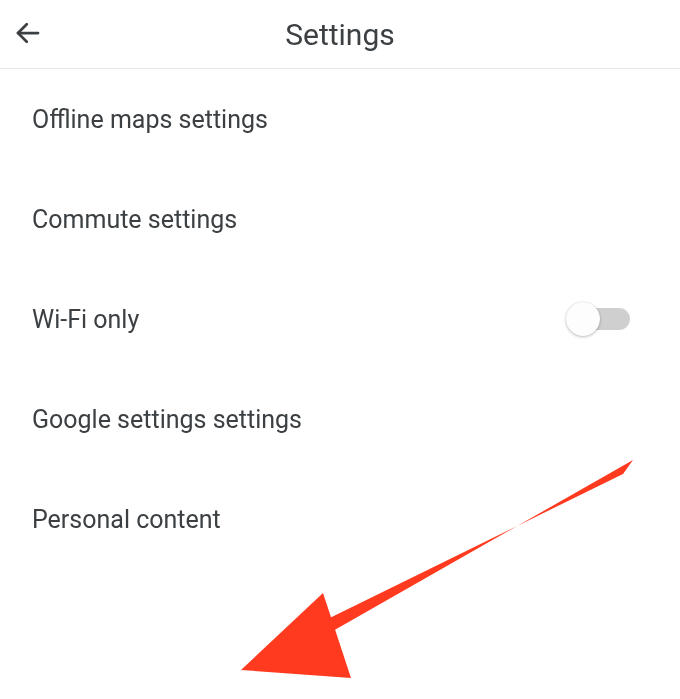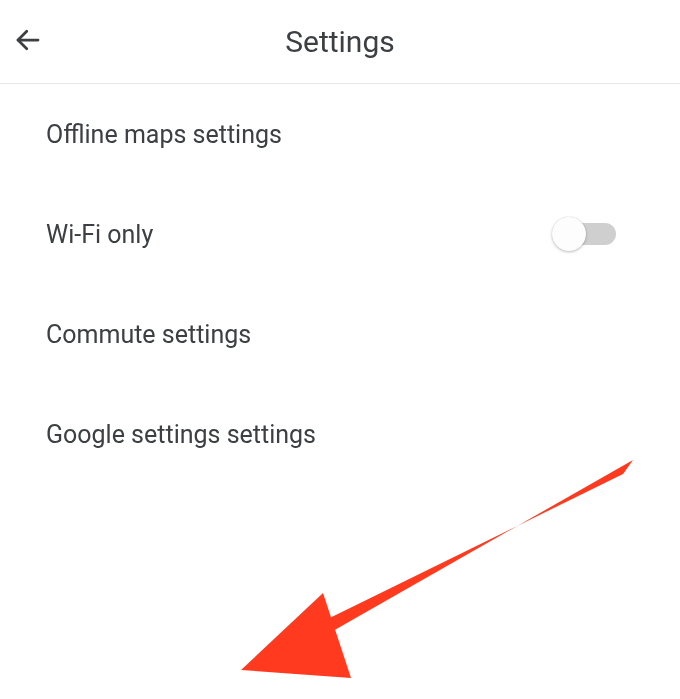--- a/index.html
+++ b/index.html
@@ -9,21 +9,21 @@
     }
     body {
       font-family: Roboto, 'Helvetica Neue', Arial, sans-serif;
       background: #ffffff;
       width: 680px;
       height: 699px;
       position: relative;
       overflow: hidden;
     }
     .header {
-      height: 84px;
+      height: 69px;
       display: flex;
       align-items: center;
       padding: 0 4px;
       border-bottom: 1px solid #e8e8e8;
       position: relative;
     }
     .back-button {
       width: 48px;
       height: 48px;
       display: flex;
@@ -45,21 +45,21 @@
       font-weight: 400;
       color: #3c4043;
     }
     .list {
       padding: 0;
     }
     .list-item {
       height: 100px;
       display: flex;
       align-items: center;
-      padding: 0 46px;
+      padding: 0 32px;
       cursor: pointer;
       justify-content: space-between;
     }
     .list-item-label {
       font-size: 25px;
       font-weight: 400;
       color: #3c4043;
     }
     .toggle {
       position: relative;
@@ -101,35 +101,38 @@
   <div class="header-title">Settings</div>
 </div>
 
 <div class="list">
 
   <div class="list-item">
     <span class="list-item-label">Offline maps settings</span>
   </div>
 
   <div class="list-item">
+    <span class="list-item-label">Commute settings</span>
+  </div>
+
+  <div class="list-item">
     <span class="list-item-label">Wi-Fi only</span>
     <div class="toggle">
       <div class="toggle-knob"></div>
     </div>
-  </div>
-
-  <div class="list-item">
-    <span class="list-item-label">Commute settings</span>
   </div>
 
 
   <div class="list-item">
     <span class="list-item-label">Google settings settings</span>
   </div>
 
+  <div class="list-item">
+    <span class="list-item-label">Personal content</span>
+  </div>
 
 </div>
 
 <svg class="annotation-arrow" style="left:223px; top:460px; width:420px; height:230px;" viewBox="0 0 420 230">
   <defs></defs>
 
   <polygon points="400,14 410,0 80,188 72,175" fill="#ff3a1f"></polygon>
 
   <polygon points="100,133 18,210 128,218" fill="#ff3a1f"></polygon>
 </svg>

